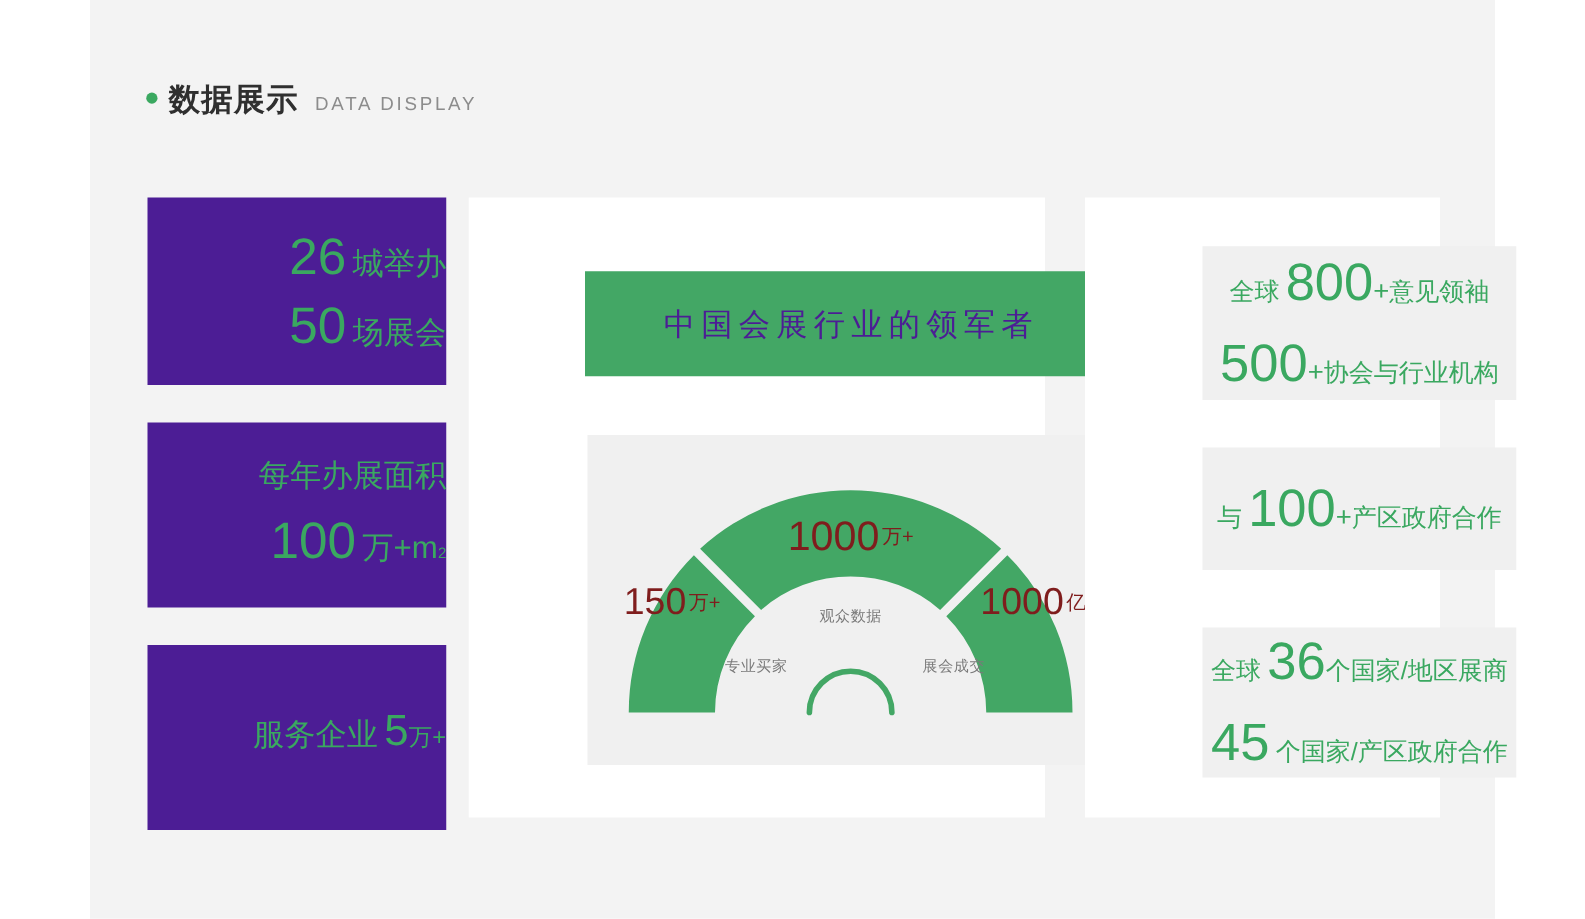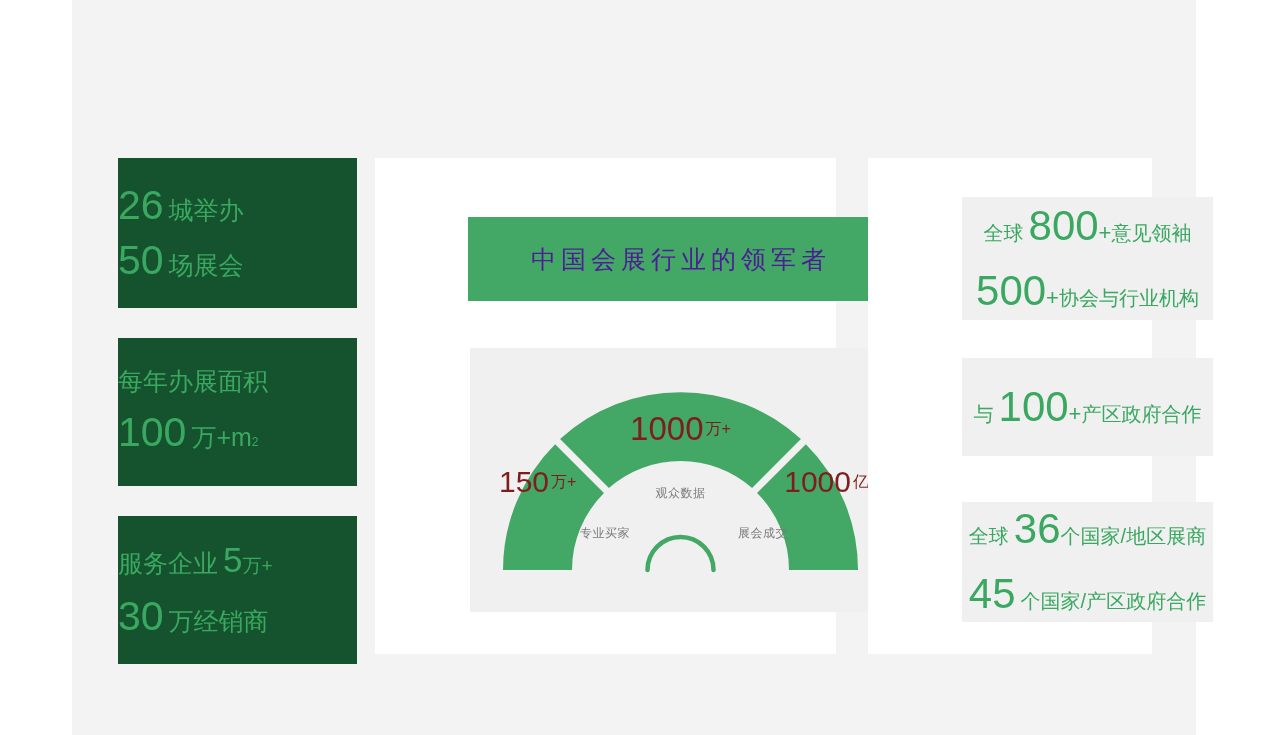--- a/index.html
+++ b/index.html
@@ -81,24 +81,24 @@
     left: 796px;
     top: 158px;
     width: 284px;
     height: 496px;
     background: #ffffff;
   }
 
   
   .lcard {
     width: 239px;
-    background: #14532d;
+    background: #4c1d95;
     display: flex;
     flex-direction: column;
-    align-items: flex-start;
+    align-items: flex-end;
     justify-content: center;
     color: #3aa860;
   }
   .lcard-1 { height: 150px; margin-bottom: 30px; }
   .lcard-2 { height: 148px; margin-bottom: 30px; }
   .lcard-3 { height: 148px; }
 
   .row { display: flex; align-items: baseline; justify-content: center; }
   .big { font-size: 41px; font-weight: 500; letter-spacing: 0px; line-height: 1.25; }
   .big-sm { font-size: 35px; font-weight: 500; line-height: 1.25; }
@@ -189,20 +189,25 @@
   .r-big { font-size: 42px; font-weight: 500; line-height: 1.3; }
   .r-mid { font-size: 20px; font-weight: 500; line-height: 1.3; }
   .r-plus { font-size: 22px; font-weight: 500; }
 </style>
 </head>
 <body>
 
 <div class="page">
   <div class="canvas">
 
+    <div class="section-header">
+      <span class="bullet"></span>
+      <span class="sh-cn">数据展示</span>
+      <span class="sh-en">DATA DISPLAY</span>
+    </div>
 
     <div class="col-left">
 
       <div class="lcard lcard-1">
         <div class="row sp-row-1">
           <span class="big">26</span>
           <span class="mid gap-l">城举办</span>
         </div>
         <div class="row">
           <span class="big">50</span>
@@ -219,24 +224,20 @@
           <span class="mid gap-l">万+m</span>
             <span class="sup">2</span>
         </div>
       </div>
 
       <div class="lcard lcard-3">
         <div class="row sp-row-2">
           <span class="mid gap-r">服务企业</span>
           <span class="big-sm">5</span>
           <span class="mid2">万+</span>
-        </div>
-        <div class="row">
-          <span class="big">30</span>
-          <span class="mid gap-l">万经销商</span>
         </div>
       </div>
 
     </div>
 
     <div class="col-center">
 
       <div class="banner">
         <span class="banner-text">中国会展行业的领军者</span>
       </div>

